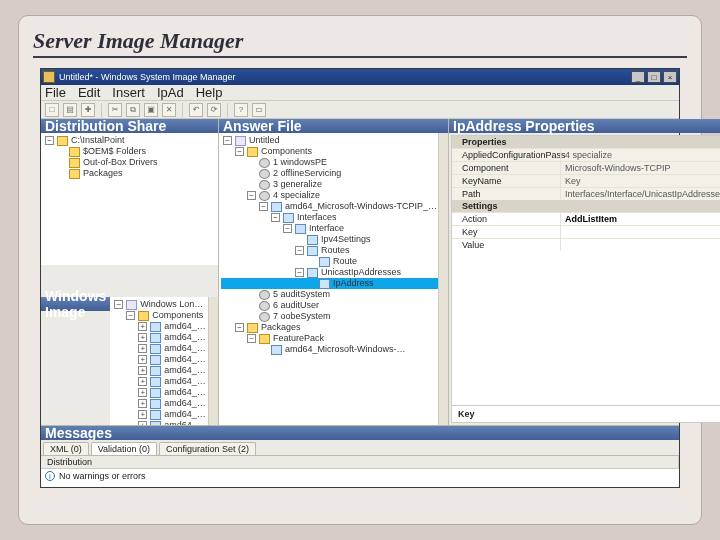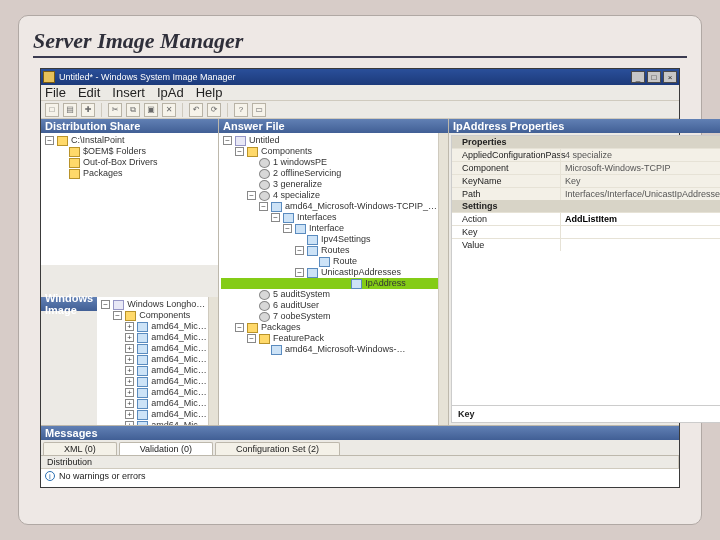--- a/index.html
+++ b/index.html
@@ -77,21 +77,21 @@
   }
   .left-col { width: 178px; display:flex; flex-direction:column; border-right:1px solid #bdb8ac; }
   .mid-col  { width: 230px; display:flex; flex-direction:column; border-right:1px solid #bdb8ac; }
   .right-col{ flex:1; display:flex; flex-direction:column; }
 
   .pane-header {
     height: 14px;
     background: linear-gradient(#6180b4, #415f95);
     color: #fff;
     font-weight: 700;
-    font-size: 11px;
+    font-size: 14px;
     padding: 0 4px;
     display:flex;align-items:center;
   }
   .pane-body {
     background: #fff; flex: 1 1 auto; overflow: hidden;
     padding: 2px 0 2px 2px;
     font-size: 9px; line-height: 11px;
     color: #333;
   }
   .tree-row { display:flex; align-items:center; white-space:nowrap; }
@@ -103,21 +103,21 @@
   }
   .tree-row .noexp { width: 9px; height: 9px; margin-right: 3px; flex-shrink:0; }
   .tree-row .ico {
     width: 11px; height: 10px; margin-right: 3px; flex-shrink:0;
     background: #ffd96a; border: 1px solid #b9932a;
   }
   .tree-row .ico.file { background:#e8e8f6; border-color:#9696c6; }
   .tree-row .ico.comp { background:#cde3f7; border-color:#5a8bbf; }
   .tree-row .ico.gear { background:#d8d8d8; border-color:#888; border-radius:50%; }
   .tree-row .lbl { overflow:hidden; text-overflow: ellipsis; }
-  .sel { background:#84cc16;justify-content:center; }
+  .sel { background:#0ea5e9; }
   .d0{padding-left:2px}.d1{padding-left:14px}.d2{padding-left:26px}.d3{padding-left:38px}
   .d4{padding-left:50px}.d5{padding-left:62px}.d6{padding-left:74px}.d7{padding-left:86px}
 
   .pane.top { height: 182px; display:flex;flex-direction:column; }
   .left-col .pane.top { height: 146px; }
   .pane.bottom { flex:1; display:flex;flex-direction:row; min-height:0;margin-top:32px;}
 
   .prop-grid {
     background:#fff; flex:1; font-size:9px; border:1px solid #ccc; margin:2px;
     display:flex; flex-direction:column;
@@ -132,21 +132,21 @@
   .prop-row .k { width: 108px; padding:1px 4px 1px 10px; }
   .prop-row .v { flex:1; padding:1px 4px; color:#555; border-left:1px solid #e6e2d6;}
   .prop-help { border-top:1px solid #ccc; padding:3px 6px; }
   .prop-help .t { font-weight:700; }
 
   .messages-tabs {
     display:flex; gap:0; font-size:9px; padding:2px 2px 0 2px;
     background:#eceae5; border-bottom:1px solid #bdb8ac;
   }
   .mtab {
-    padding:1px 20px; border:1px solid #bdb8ac; border-bottom:none;
+    padding:1px 6px; border:1px solid #bdb8ac; border-bottom:none;
     background:#f4f1e8; margin-right:2px; border-radius:2px 2px 0 0;
   }
   .mtab.active { background:#fff; }
   .messages-body {
     background:#fff; flex:1; padding:0; font-size:9px;
   }
   .msg-head {
     display:flex; background:#eceae5; border-bottom:1px solid #cfcabe;
   }
   .msg-head div { padding:1px 6px; border-right:1px solid #cfcabe;}

